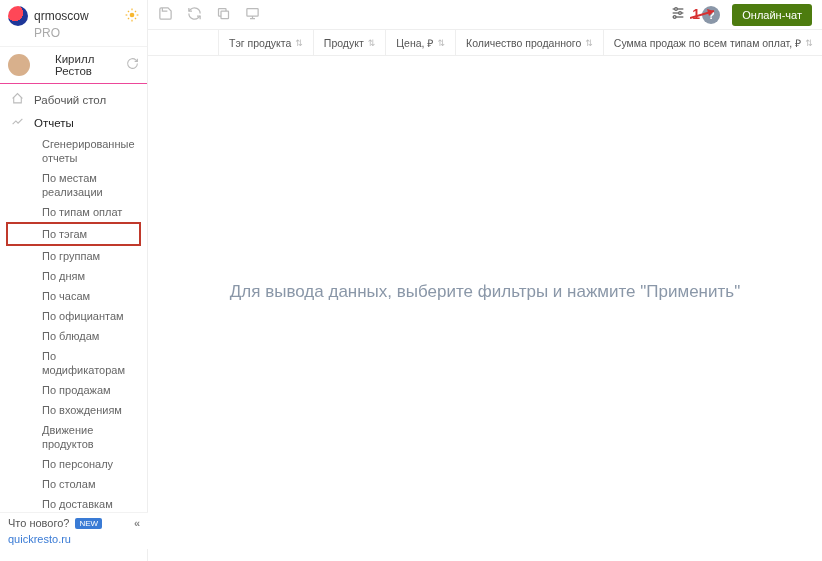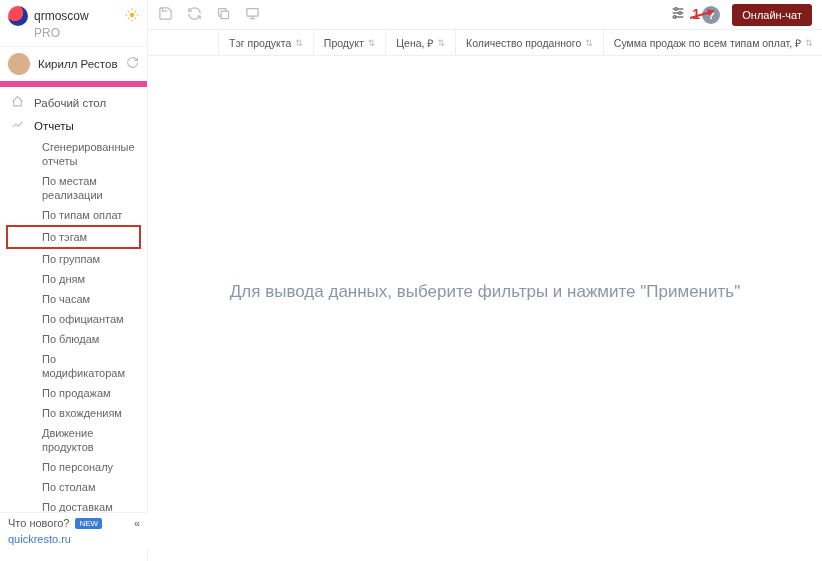--- a/index.html
+++ b/index.html
@@ -28,22 +28,22 @@
     gap: 6px;
   }
   .sb-logo {
     width: 20px; height: 20px; border-radius: 50%;
     background: radial-gradient(circle at 35% 35%, #ff4757 0 45%, #1e3799 45% 100%);
   }
   .sb-title { font-size: 12px; color: #333; font-weight: 500; }
   .sb-sub { font-size: 12px; color: #aaa; margin-left: 34px; margin-top: -2px; margin-bottom: 6px; }
   .theme-ic { margin-left: auto; color: #f7b731; }
   .sb-user {
-    display: flex; align-items: center; gap: 8px;
-    padding: 6px 8px; border-top: 1px solid #f2f2f2; border-bottom: 6px solid #ec4899;
+    display: flex; align-items: center; gap: 25px;
+    padding: 6px 8px; border-top: 1px solid #f2f2f2; border-bottom: 1px solid #ec4899;
   }
   .avatar {
     width: 22px; height: 22px; border-radius: 50%;
     background: #d8b08c;
     display:inline-block;
   }
   .user-name { font-size: 11.5px; color: #333; flex: 1; }
   .refresh-ic { color: #bbb; cursor: pointer; }
   .nav {
     padding-top: 4px;
@@ -115,21 +115,21 @@
     right: 102px;
     top: 6px;
     pointer-events: none;
   }
   .filter-ic { color:#888; cursor:pointer; padding:0 4px; }
   .help-ic {
     width:18px;height:18px;border-radius:50%;background:#8a97a8;color:#fff;
     display:flex;align-items:center;justify-content:center;font-size:11px;font-weight:600;cursor:pointer;
   }
   .chat-btn {
-    background:#7f1d1d;color:#fff;border:none;border-radius:3px;
+    background:#4d7c0f;color:#fff;border:none;border-radius:3px;
     padding:5px 10px;font-size:11px;cursor:pointer;
   }
   .cols {
     height: 26px;
     border-bottom: 1px solid #eee;
     display:flex; align-items:stretch;
     padding-left: 70px;
   }
   .col {
     display:flex;align-items:center;gap:4px;

